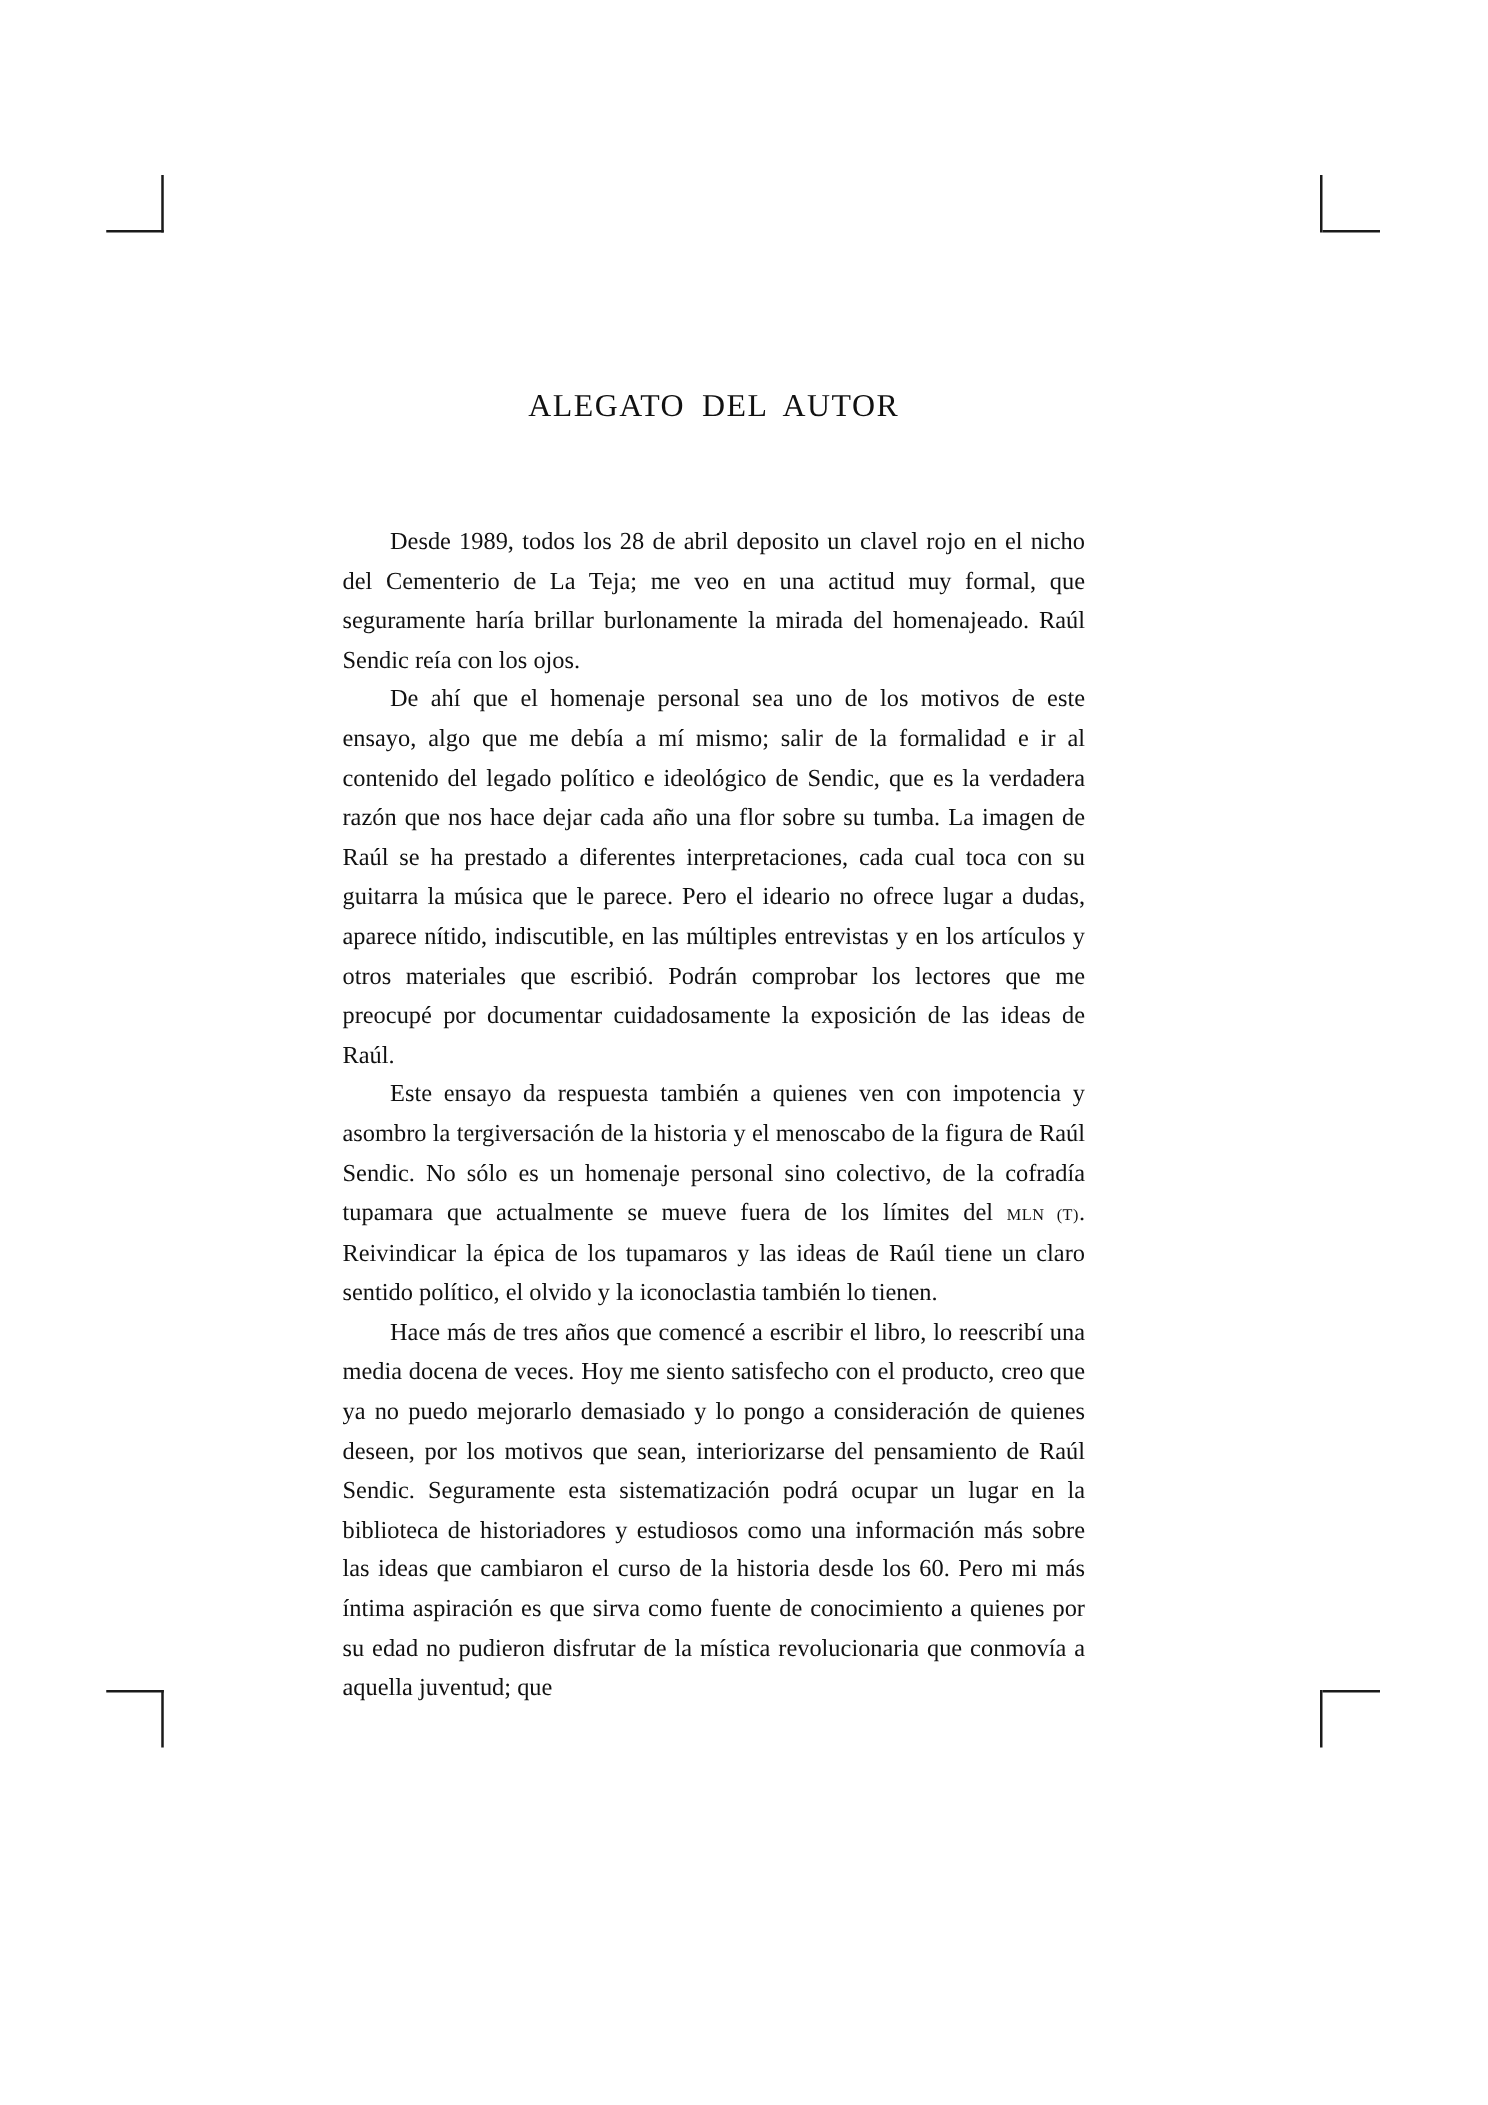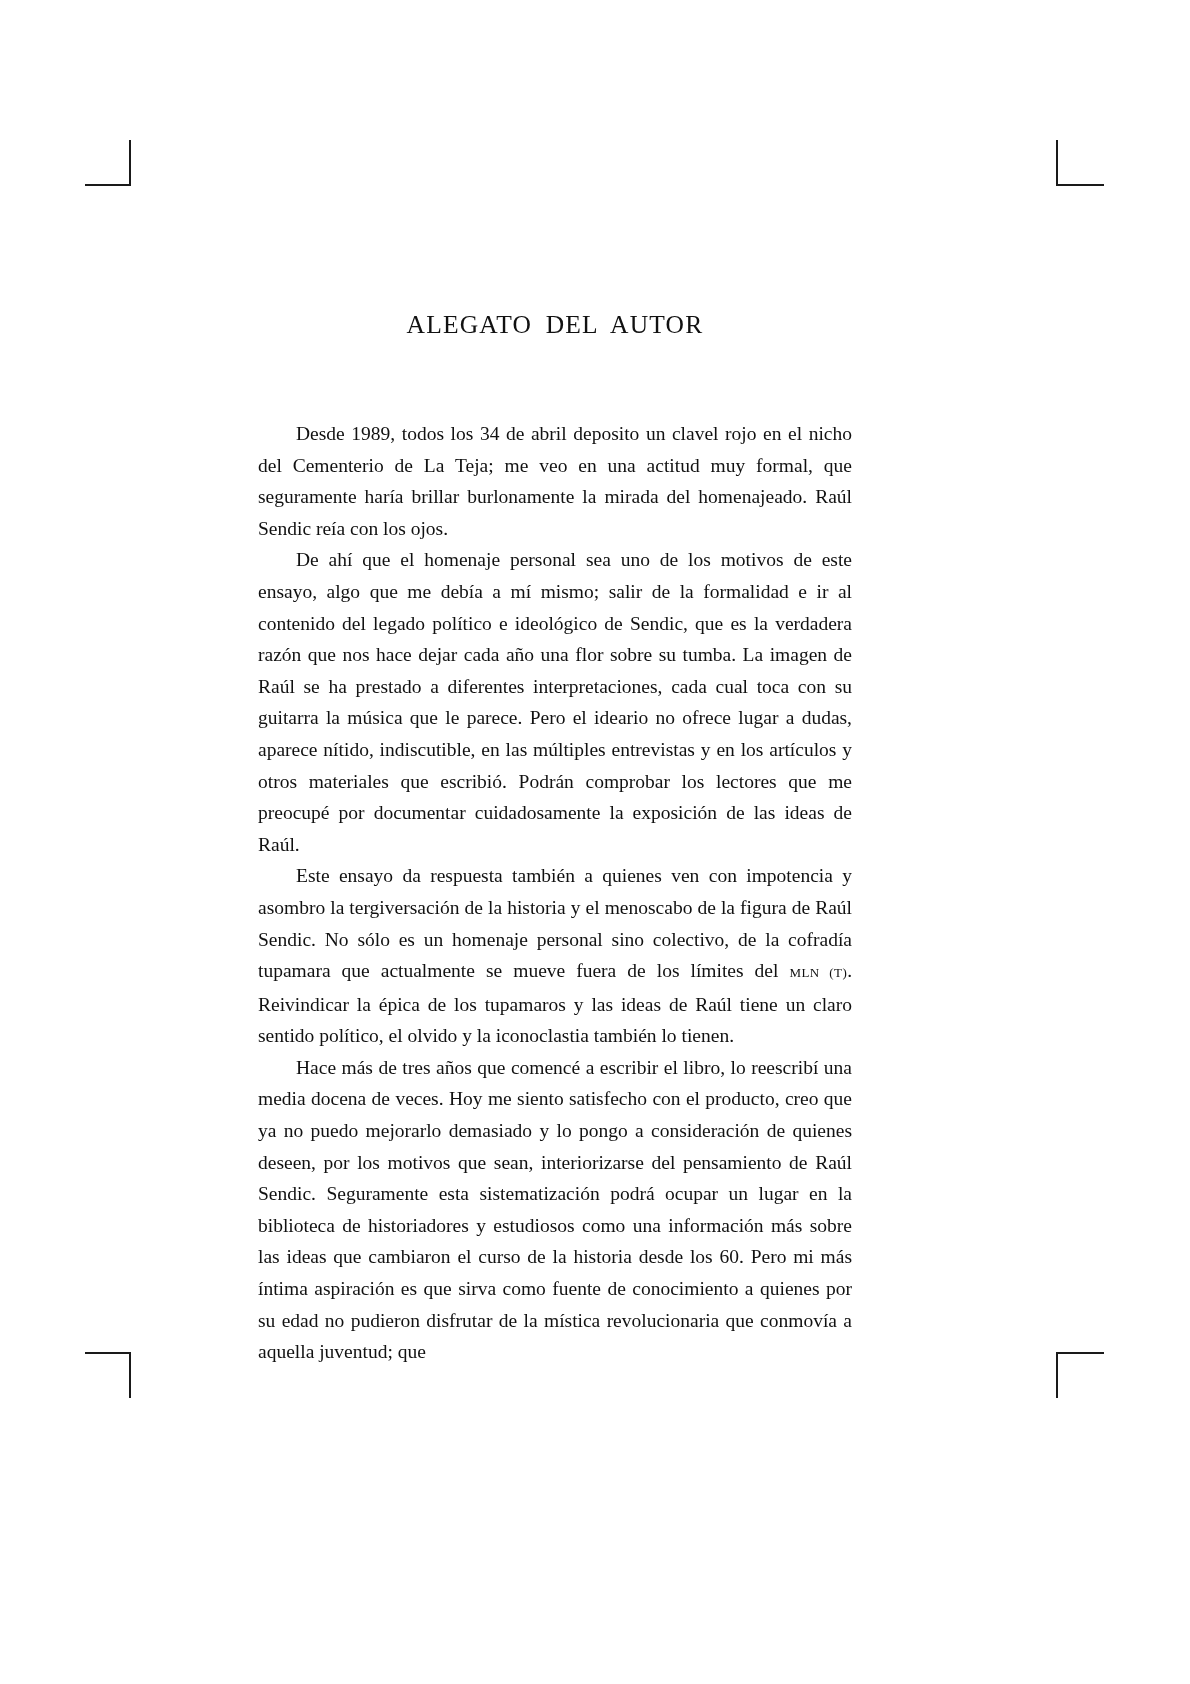--- a/index.html
+++ b/index.html
@@ -49,21 +49,21 @@
   .crop-bl .v { left: 44px; top: 0px; }
 
   
   .crop-br { left: 1058px; top: 1352px; }
   .crop-br .h { left: 0px; top: 0px; }
   .crop-br .v { left: -2px; top: 0px; }
 
   
   .content {
     position: absolute;
-    left: 258px;
+    left: 274px;
     top: 310px;
     width: 594px;
   }
 
   .chapter-title {
     font-size: 25.5px;
     letter-spacing: 1.2px;
     text-align: center;
     font-weight: normal;
     margin: 0 0 78px 0;
@@ -113,21 +113,21 @@
   <div class="crop crop-br">
     <span class="h"></span>
     <span class="v"></span>
   </div>
 
   <div class="content">
 
     <h1 class="chapter-title">ALEGATO DEL AUTOR</h1>
 
     <div class="body-text">
-      <p>Desde 1989, todos los 34 de abril deposito un clavel rojo en el nicho del Cementerio de La Teja; me veo en una actitud muy formal, que seguramente haría brillar burlonamente la mirada del homenajeado. Raúl Sendic reía con los ojos.</p>
+      <p>Desde 1989, todos los 28 de abril deposito un clavel rojo en el nicho del Cementerio de La Teja; me veo en una actitud muy formal, que seguramente haría brillar burlonamente la mirada del homenajeado. Raúl Sendic reía con los ojos.</p>
       <p>De ahí que el homenaje personal sea uno de los motivos de este ensayo, algo que me debía a mí mismo; salir de la formalidad e ir al contenido del legado político e ideológico de Sendic, que es la verdadera razón que nos hace dejar cada año una flor sobre su tumba. La imagen de Raúl se ha prestado a diferentes interpretaciones, cada cual toca con su guitarra la música que le parece. Pero el ideario no ofrece lugar a dudas, aparece nítido, indiscutible, en las múltiples entrevistas y en los artículos y otros materiales que escribió. Podrán comprobar los lectores que me preocupé por documentar cuidadosamente la exposición de las ideas de Raúl.</p>
       <p><span>Este ensayo da respuesta también a quienes ven con impotencia y asombro la tergiversación de la historia y el menoscabo de la figura de Raúl Sendic. No sólo es un homenaje personal sino colectivo, de la cofradía tupamara que actualmente se mueve fuera de los límites del </span><span class="smallcaps">MLN (T)</span><span>. Reivindicar la épica de los tupamaros y las ideas de Raúl tiene un claro sentido político, el olvido y la iconoclastia también lo tienen.</span></p>
       <p>Hace más de tres años que comencé a escribir el libro, lo reescribí una media docena de veces. Hoy me siento satisfecho con el producto, creo que ya no puedo mejorarlo demasiado y lo pongo a consideración de quienes deseen, por los motivos que sean, interiorizarse del pensamiento de Raúl Sendic. Seguramente esta sistematización podrá ocupar un lugar en la biblioteca de historiadores y estudiosos como una información más sobre las ideas que cambiaron el curso de la historia desde los 60. Pero mi más íntima aspiración es que sirva como fuente de conocimiento a quienes por su edad no pudieron disfrutar de la mística revolucionaria que conmovía a aquella juventud; que</p>
     </div>
 
   </div>
 
 
 </div>
 

